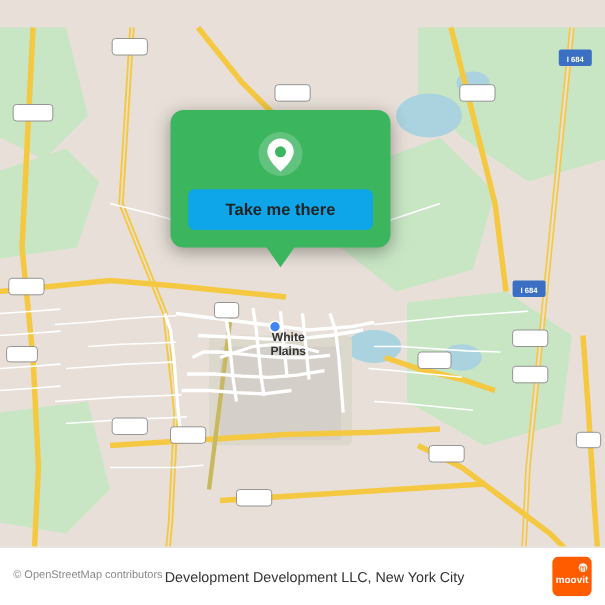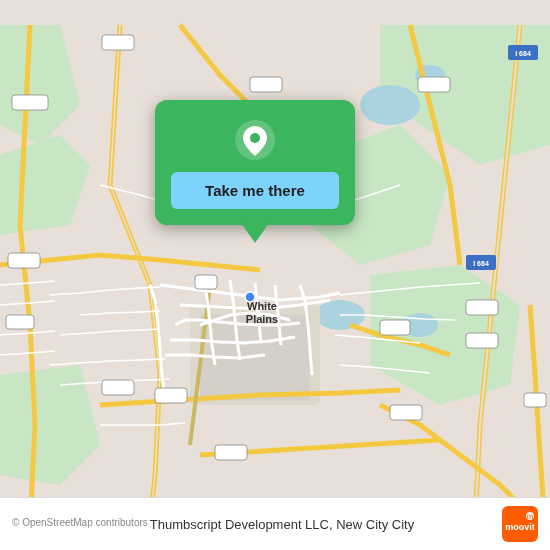--- a/index.html
+++ b/index.html
@@ -51,21 +51,21 @@
       z-index: 10;
     }
 
     #popup-pin-icon {
       width: 44px;
       height: 44px;
       margin-bottom: 10px;
     }
 
     #popup-button {
-      background: #7dd3fc;
+      background: #0ea5e9;
       border: none;
       border-radius: 6px;
       padding: 10px 24px;
       font-size: 15px;
       font-weight: 600;
       color: #222;
       cursor: pointer;
       width: 100%;
       text-align: center;
     }
@@ -278,21 +278,21 @@
       <path d="M22 8 C15.4 8 10 13.4 10 20 C10 28 22 38 22 38 C22 38 34 28 34 20 C34 13.4 28.6 8 22 8 Z" fill="white"></path>
       <circle cx="22" cy="20" r="5" fill="#3bb55e"></circle>
     </svg>
     <button id="popup-button">Take me there</button>
     <div id="popup-tail"></div>
   </div>
 
   <div id="bottom-bar">
     <div id="bottom-left">
       <span id="attribution-text">© OpenStreetMap contributors</span>
-      <span id="location-text">Thumbscript Development LLC, New City City</span>
+      <span id="location-text">Development Development LLC, New York City</span>
     </div>
     <div id="moovit-logo">
 
       <svg id="moovit-icon" viewBox="0 0 36 36">
         <rect width="36" height="36" rx="6" fill="#FF5C00"></rect>
         <text x="18" y="24" font-family="Arial" font-size="9" fill="white" text-anchor="middle" font-weight="bold">moovit</text>
 
         <circle cx="28" cy="10" r="4" fill="white" opacity="0.9"></circle>
         <text x="28" y="13" font-family="Arial" font-size="8" fill="#FF5C00" text-anchor="middle">m</text>
       </svg>

